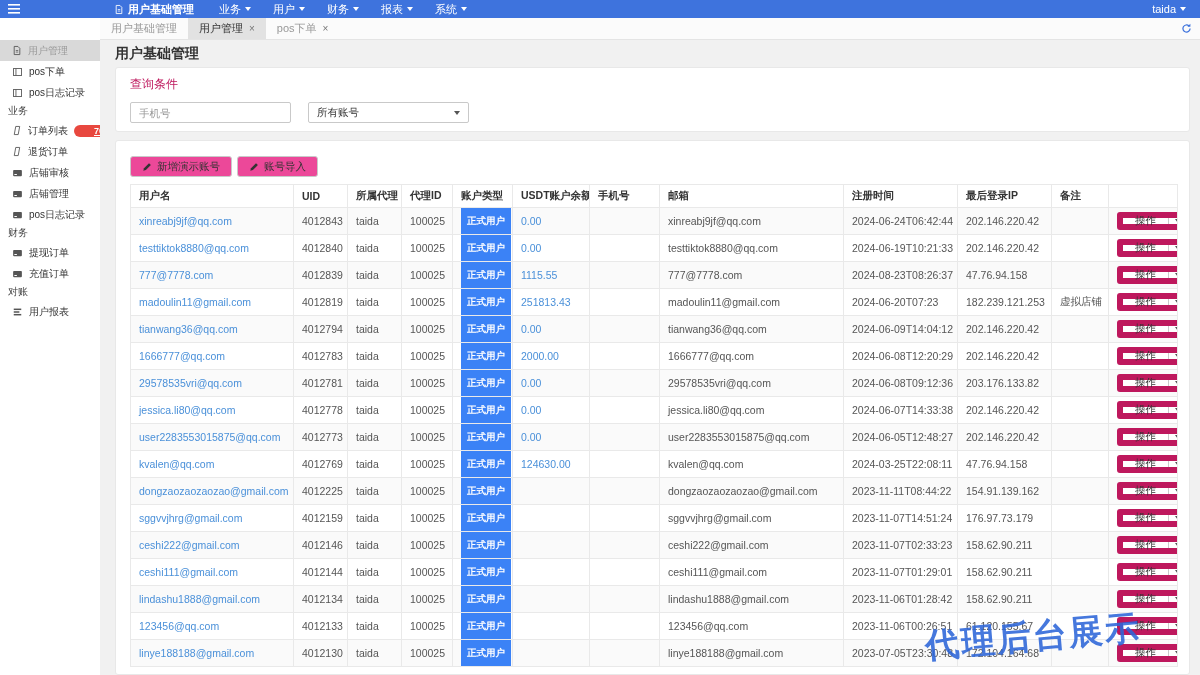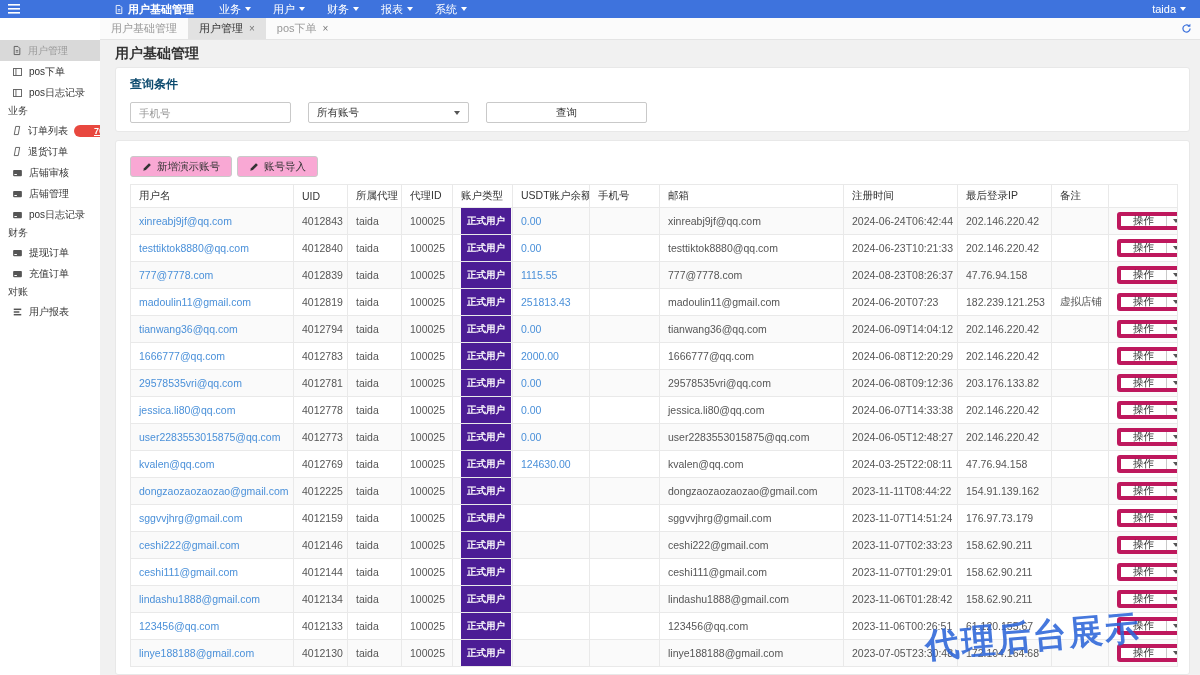--- a/index.html
+++ b/index.html
@@ -28,39 +28,39 @@
   .main { position:absolute; left:100px; right:0; top:18px; bottom:0; display:flex; flex-direction:column; overflow:hidden; }
   .tabbar { height:22px; background:#fbfbfb; border-bottom:1px solid #e4e4e4; display:flex; align-items:stretch; }
   .tabs { display:flex; }
   .tab { display:flex; align-items:center; padding:0 11px; font-size:11px; color:#999; cursor:pointer; white-space:nowrap; }
   .tab.active { background:#e2e2e2; color:#333; }
   .tab .close { margin-left:6px; font-size:10px; color:#777; }
   .tab-right { margin-left:auto; display:flex; align-items:center; padding-right:8px; }
   .page-title { padding:5px 0 4px 15px; font-size:14px; font-weight:bold; color:#333; }
 
   .card { background:#fff; border:1px solid #e8e8e8; border-radius:3px; margin:0 10px 0 15px; padding:8px 14px; }
-  .card-title { font-size:12px; font-weight:bold; color:#0c4a6e; }
+  .card-title { font-size:12px; font-weight:normal; color:#be185d; }
   .filter-row { display:flex; margin-top:9px; gap:17px; }
   .f-input { width:161px; height:21px; border:1px solid #c9c9c9; border-radius:2px; font-size:10.5px; padding:0 8px; color:#333; font-family:inherit; }
   .f-input::placeholder { color:#999; }
   .select-box { width:161px; height:21px; border:1px solid #c9c9c9; border-radius:2px; background:#fff; display:flex; align-items:center; justify-content:space-between; padding:0 8px; font-size:10.5px; color:#333; cursor:pointer; }
   .caret-d { width:0; height:0; border-left:3.5px solid transparent; border-right:3.5px solid transparent; border-top:4px solid #555; }
   .query-btn { width:161px; height:21px; border:1px solid #c9c9c9; border-radius:2px; background:#fff; font-size:10.5px; color:#333; cursor:pointer; font-family:inherit; }
 
   .results-card { flex:1; margin-top:8px; overflow:hidden; }
   .btn-row { display:flex; gap:5px; margin-top:7px; }
-  .tool-btn { display:inline-flex; align-items:center; gap:5px; height:21px; border:1px solid #c9c9c9; border-radius:3px; background:#f9a8d4; padding:0 11px; font-size:10.5px; color:#333; cursor:pointer; font-family:inherit; }
+  .tool-btn { display:inline-flex; align-items:center; gap:5px; height:21px; border:1px solid #c9c9c9; border-radius:3px; background:#ec4899; padding:0 11px; font-size:10.5px; color:#333; cursor:pointer; font-family:inherit; }
 
   table { border-collapse:collapse; table-layout:fixed; width:1047px; margin-top:7px; font-size:10.5px; color:#555; }
   th, td { border:1px solid #e9e9e9; padding:4px 8px; text-align:left; overflow:hidden; white-space:nowrap; height:23px; }
-  th { color:#333; font-weight:normal; background:#fff; }
+  th { color:#333; font-weight:bold; background:#fff; }
   tbody tr:nth-child(odd) { background:#fafafa; }
   a.cell-link { color:#4a90d9; text-decoration:none; cursor:pointer; }
-  .badge-green { background:#4c1d95; color:#fff; border-radius:3px; padding:12px 6px; font-size:9.5px; font-weight:bold; }
-  .act-group { display:inline-flex; border:4px solid #be185d; border-radius:3px; background:#fff; height:18px; align-items:stretch; }
+  .badge-green { background:#3b82f6; color:#fff; border-radius:3px; padding:12px 6px; font-size:9.5px; font-weight:bold; }
+  .act-group { display:inline-flex; border:6px solid #be185d; border-radius:3px; background:#fff; height:18px; align-items:stretch; }
   .act-main { padding:0 12px; display:flex; align-items:center; font-size:10.5px; color:#333; cursor:pointer; }
   .act-caret { border-left:1px solid #c9c9c9; padding:0 6px; display:flex; align-items:center; cursor:pointer; }
 
   .watermark { position:absolute; left:925px; top:614px; font-size:34px; font-weight:bold; color:#2d66d9; opacity:.88; transform:rotate(-5deg); letter-spacing:2px; z-index:40; pointer-events:none; white-space:nowrap; }
 </style>
 </head>
 <body>
 
 <div class="navbar">
   <span class="hamburger">
@@ -239,21 +239,20 @@
   <div class="page-title">用户基础管理</div>
 
   <div class="card">
     <div class="card-title">查询条件</div>
     <div class="filter-row">
       <input class="f-input" placeholder="手机号" style="">
       <div class="select-box">
         <span>所有账号</span>
         <i class="caret-d"></i>
       </div>
-      <button class="query-btn">查询</button>
     </div>
   </div>
 
   <div class="card results-card">
     <div class="btn-row">
       <button class="tool-btn">
         <svg width="10" height="10" viewBox="0 0 16 16">
             <path d="M2 14l1.2-4.2 8-8 3 3-8 8z" fill="#333"></path>
           </svg>
         <span>新增演示账号</span>
@@ -318,21 +317,21 @@
           </tr>
           <tr>
             <td><a class="cell-link">testtiktok8880@qq.com</a></td>
             <td><span>4012840</span></td>
             <td><span>taida</span></td>
             <td><span>100025</span></td>
             <td><span class="badge-green">正式用户</span></td>
             <td><a class="cell-link">0.00</a></td>
             <td><span></span></td>
             <td><span>testtiktok8880@qq.com</span></td>
-            <td><span>2024-06-23T10:21:33</span></td>
+            <td><span>2024-06-19T10:21:33</span></td>
             <td><span>202.146.220.42</span></td>
             <td><span></span></td>
             <td><span class="act-group">
                 <span class="act-main">操作</span>
                 <span class="act-caret">
                   <i class="caret-d"></i>
                 </span>
               </span></td>
           </tr>
           <tr>

